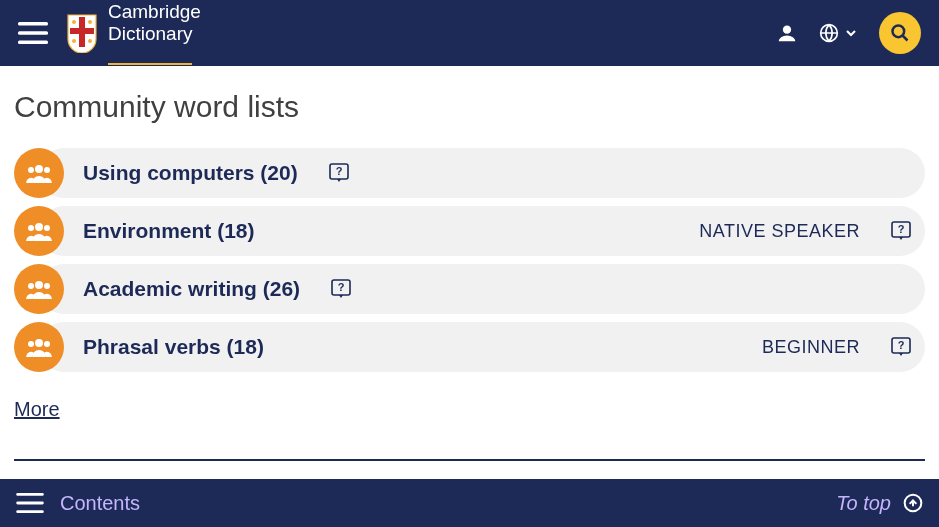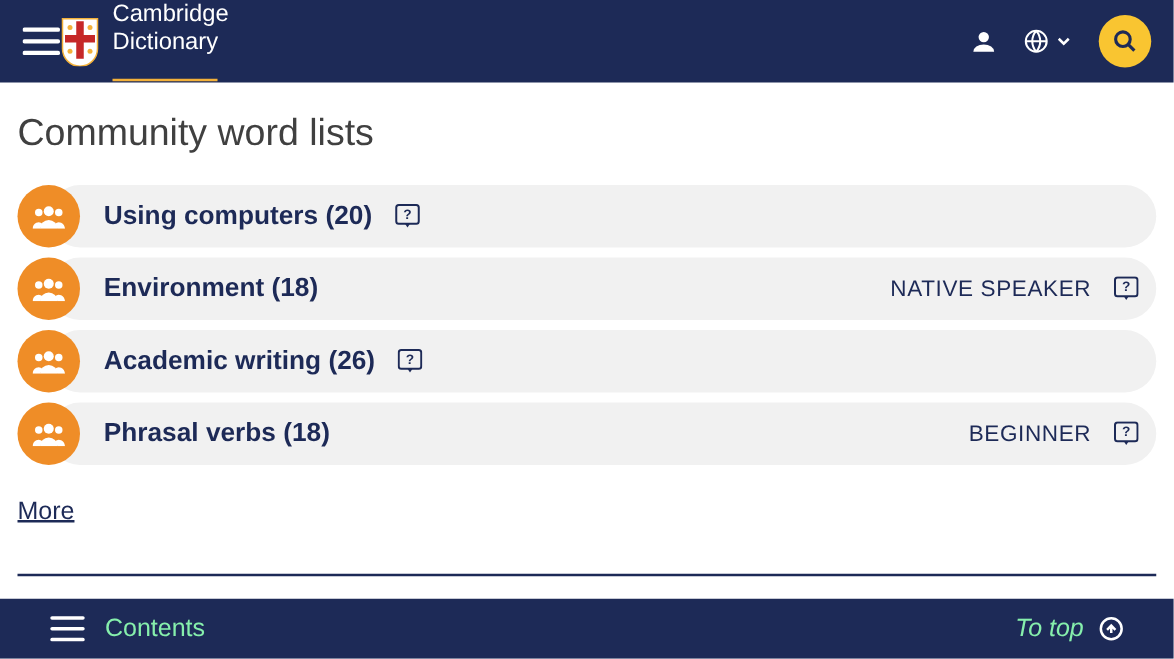--- a/index.html
+++ b/index.html
@@ -4,20 +4,21 @@
 <style>
   * { margin: 0; padding: 0; box-sizing: border-box; }
   body { font-family: -apple-system, BlinkMacSystemFont, "Segoe UI", Arial, sans-serif; background: #fff; width: 939px; height: 527px; overflow: hidden; position: relative; }
   
   .header {
     background: #1d2a57;
     height: 66px;
     display: flex;
     align-items: center;
     padding: 0 18px;
+    gap: 18px;
   }
   .hamburger { cursor: pointer; }
   .hamburger svg { display: block; }
   
   .logo { display: flex; align-items: center; gap: 10px; cursor: pointer; }
   .logo-text { color: #fff; font-size: 19px; line-height: 1.15; }
   .logo-text .line2 { border-bottom: 2px solid #f3b13a; padding-bottom: 18px; display: inline-block; }
   
   .header-right { margin-left: auto; display: flex; align-items: center; gap: 22px; }
   .icon-btn { cursor: pointer; color: #fff; display: flex; align-items: center; gap: 6px; }
@@ -40,38 +41,39 @@
     background: #ef8d27; display: flex; align-items: center; justify-content: center;
     flex-shrink: 0; position: relative; z-index: 2;
     cursor: pointer;
   }
   .row-bar {
     flex: 1; height: 50px; background: #f1f1f1;
     border-radius: 25px;
     margin-left: -25px; padding-left: 44px; padding-right: 14px;
     display: flex; align-items: center;
     cursor: pointer;
+    gap: 13px;
   }
   .row-title { color: #1d2a57; font-size: 21px; font-weight: 700; }
   .row-level { margin-left: auto; color: #1d2a57; font-size: 18px; letter-spacing: 0.5px; }
   .row-help {
     width: 20px; height: 20px; margin-left: 18px; flex-shrink: 0;
     cursor: pointer;
   }
   
   .more-link {
     display: inline-block; margin-top: 26px; color: #1d2a57;
     font-size: 20px; text-decoration: underline; cursor: pointer;
   }
   
   .footer {
     position: absolute; bottom: 0; left: 0; right: 0;
     background: #1d2a57; height: 48px;
-    display: flex; align-items: center; padding: 0 40px;
-    color: #86efac;
+    display: flex; align-items: center; padding: 0 16px;
+    color: #c4b5fd;
   }
   .footer-left { display: flex; align-items: center; gap: 16px; cursor: pointer; }
   .footer-label { font-size: 20px; }
   .footer-right { margin-left: auto; display: flex; align-items: center; gap: 12px; cursor: pointer; font-style: italic; }
   .footer-right-text { font-size: 20px; }
   
   .divider { height: 2px; background: #1d2a57; margin-top: 38px; }
 </style>
 </head>
 <body>

